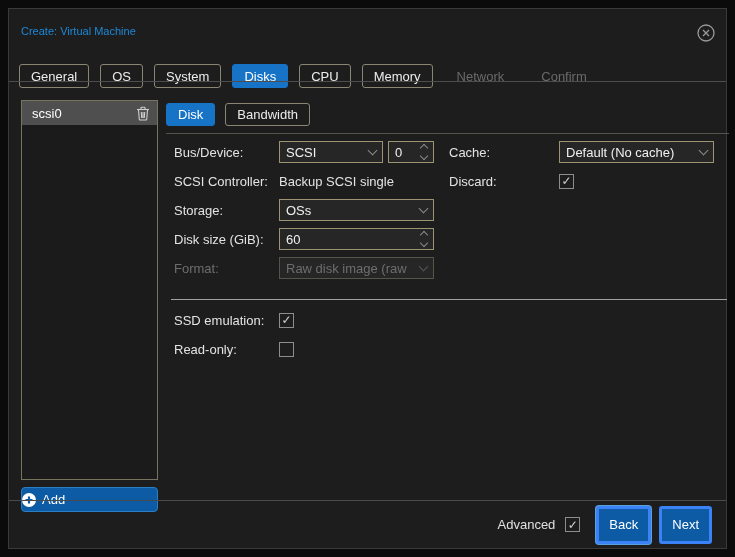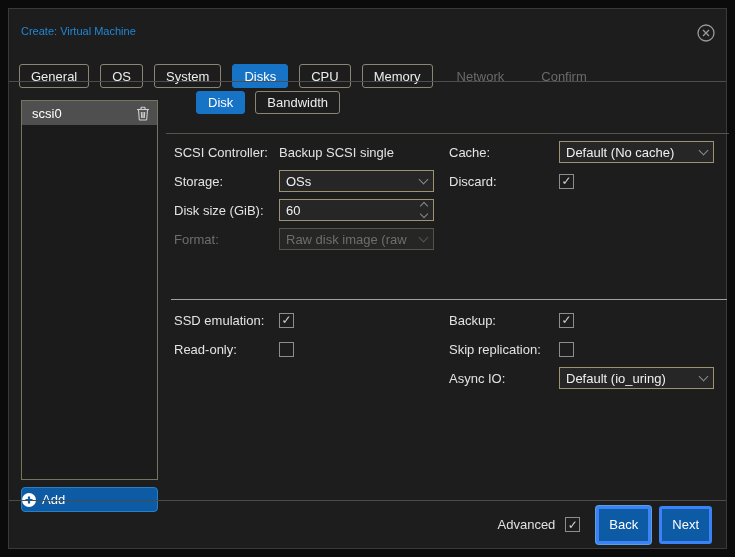--- a/index.html
+++ b/index.html
@@ -50,21 +50,21 @@
   }
   .disk-item .lbl { flex:1; }
   .trash { width:14px; height:15px; color:#d0d0d0; cursor:pointer; }
   .add-btn {
     position:absolute; left:12px; top:405px; width:137px; height:25px;
     background:#0c5ba4; border:1px solid #2a7fc4; border-radius:4px;
     color:#fff; display:flex; align-items:center; 
     gap:6px; cursor:pointer;
   }
   
-  .sub-tabs { position:absolute; left:157px; top:9px; display:flex; gap:10px;margin-left:30px; }
+  .sub-tabs { position:absolute; left:157px; top:21px; display:flex; gap:10px; }
   .stab {
     height:23px; padding:0 11px; display:flex; align-items:center;
     border:1px solid #8a8673; border-radius:3px; color:#ececec; cursor:pointer;
   }
   .stab.active { background:#1673c6; border-color:#1673c6; color:#fff; }
   .tab-sep { position:absolute; left:157px; top:51px; width:563px; height:0; border-top:1px solid #55534a; }
   .adv-sep { position:absolute; left:162px; top:217px; width:556px; height:0; border-top:1px solid #a0a0a0; }
   
   .col { position:absolute; }
   .col-l1 { left:165px; top:59px; width:260px; }
@@ -166,20 +166,34 @@
     </div>
 
     <div class="sub-tabs">
       <div class="stab active">Disk</div>
       <div class="stab">Bandwidth</div>
     </div>
     <div class="tab-sep"></div>
 
     <div class="col col-l1">
       <div class="frow">
+        <span class="flabel">Bus/Device:</span>
+        <div class="field w-bus">
+          <span class="txt">SCSI</span>
+          <span class="chev"></span>
+        </div>
+        <div class="field w-num">
+          <span class="txt">0</span>
+          <span class="spinner">
+            <span class="spin-up"></span>
+              <span class="spin-dn"></span>
+          </span>
+        </div>
+      </div>
+      <div class="frow">
         <span class="flabel">SCSI Controller:</span>
         <span class="fval">Backup SCSI single</span>
       </div>
       <div class="frow">
         <span class="flabel">Storage:</span>
         <div class="field w-full">
           <span class="txt">OSs</span>
           <span class="chev"></span>
         </div>
       </div>
@@ -222,37 +236,20 @@
       <div class="frow">
         <span class="flabel">SSD emulation:</span>
         <span class="cb checked"></span>
       </div>
       <div class="frow">
         <span class="flabel">Read-only:</span>
         <span class="cb"></span>
       </div>
     </div>
 
-    <div class="col col-r2">
-      <div class="frow">
-        <span class="flabel">Backup:</span>
-        <span class="cb checked"></span>
-      </div>
-      <div class="frow">
-        <span class="flabel">Skip replication:</span>
-        <span class="cb"></span>
-      </div>
-      <div class="frow">
-        <span class="flabel">Async IO:</span>
-        <div class="field w-full">
-          <span class="txt">Default (io_uring)</span>
-          <span class="chev"></span>
-        </div>
-      </div>
-    </div>
 
   </div>
 
   <div class="footer">
     <span class="adv-label">Advanced</span>
     <span class="cb checked"></span>
     <div class="btn focused">Back</div>
     <div class="btn">Next</div>
   </div>
 

